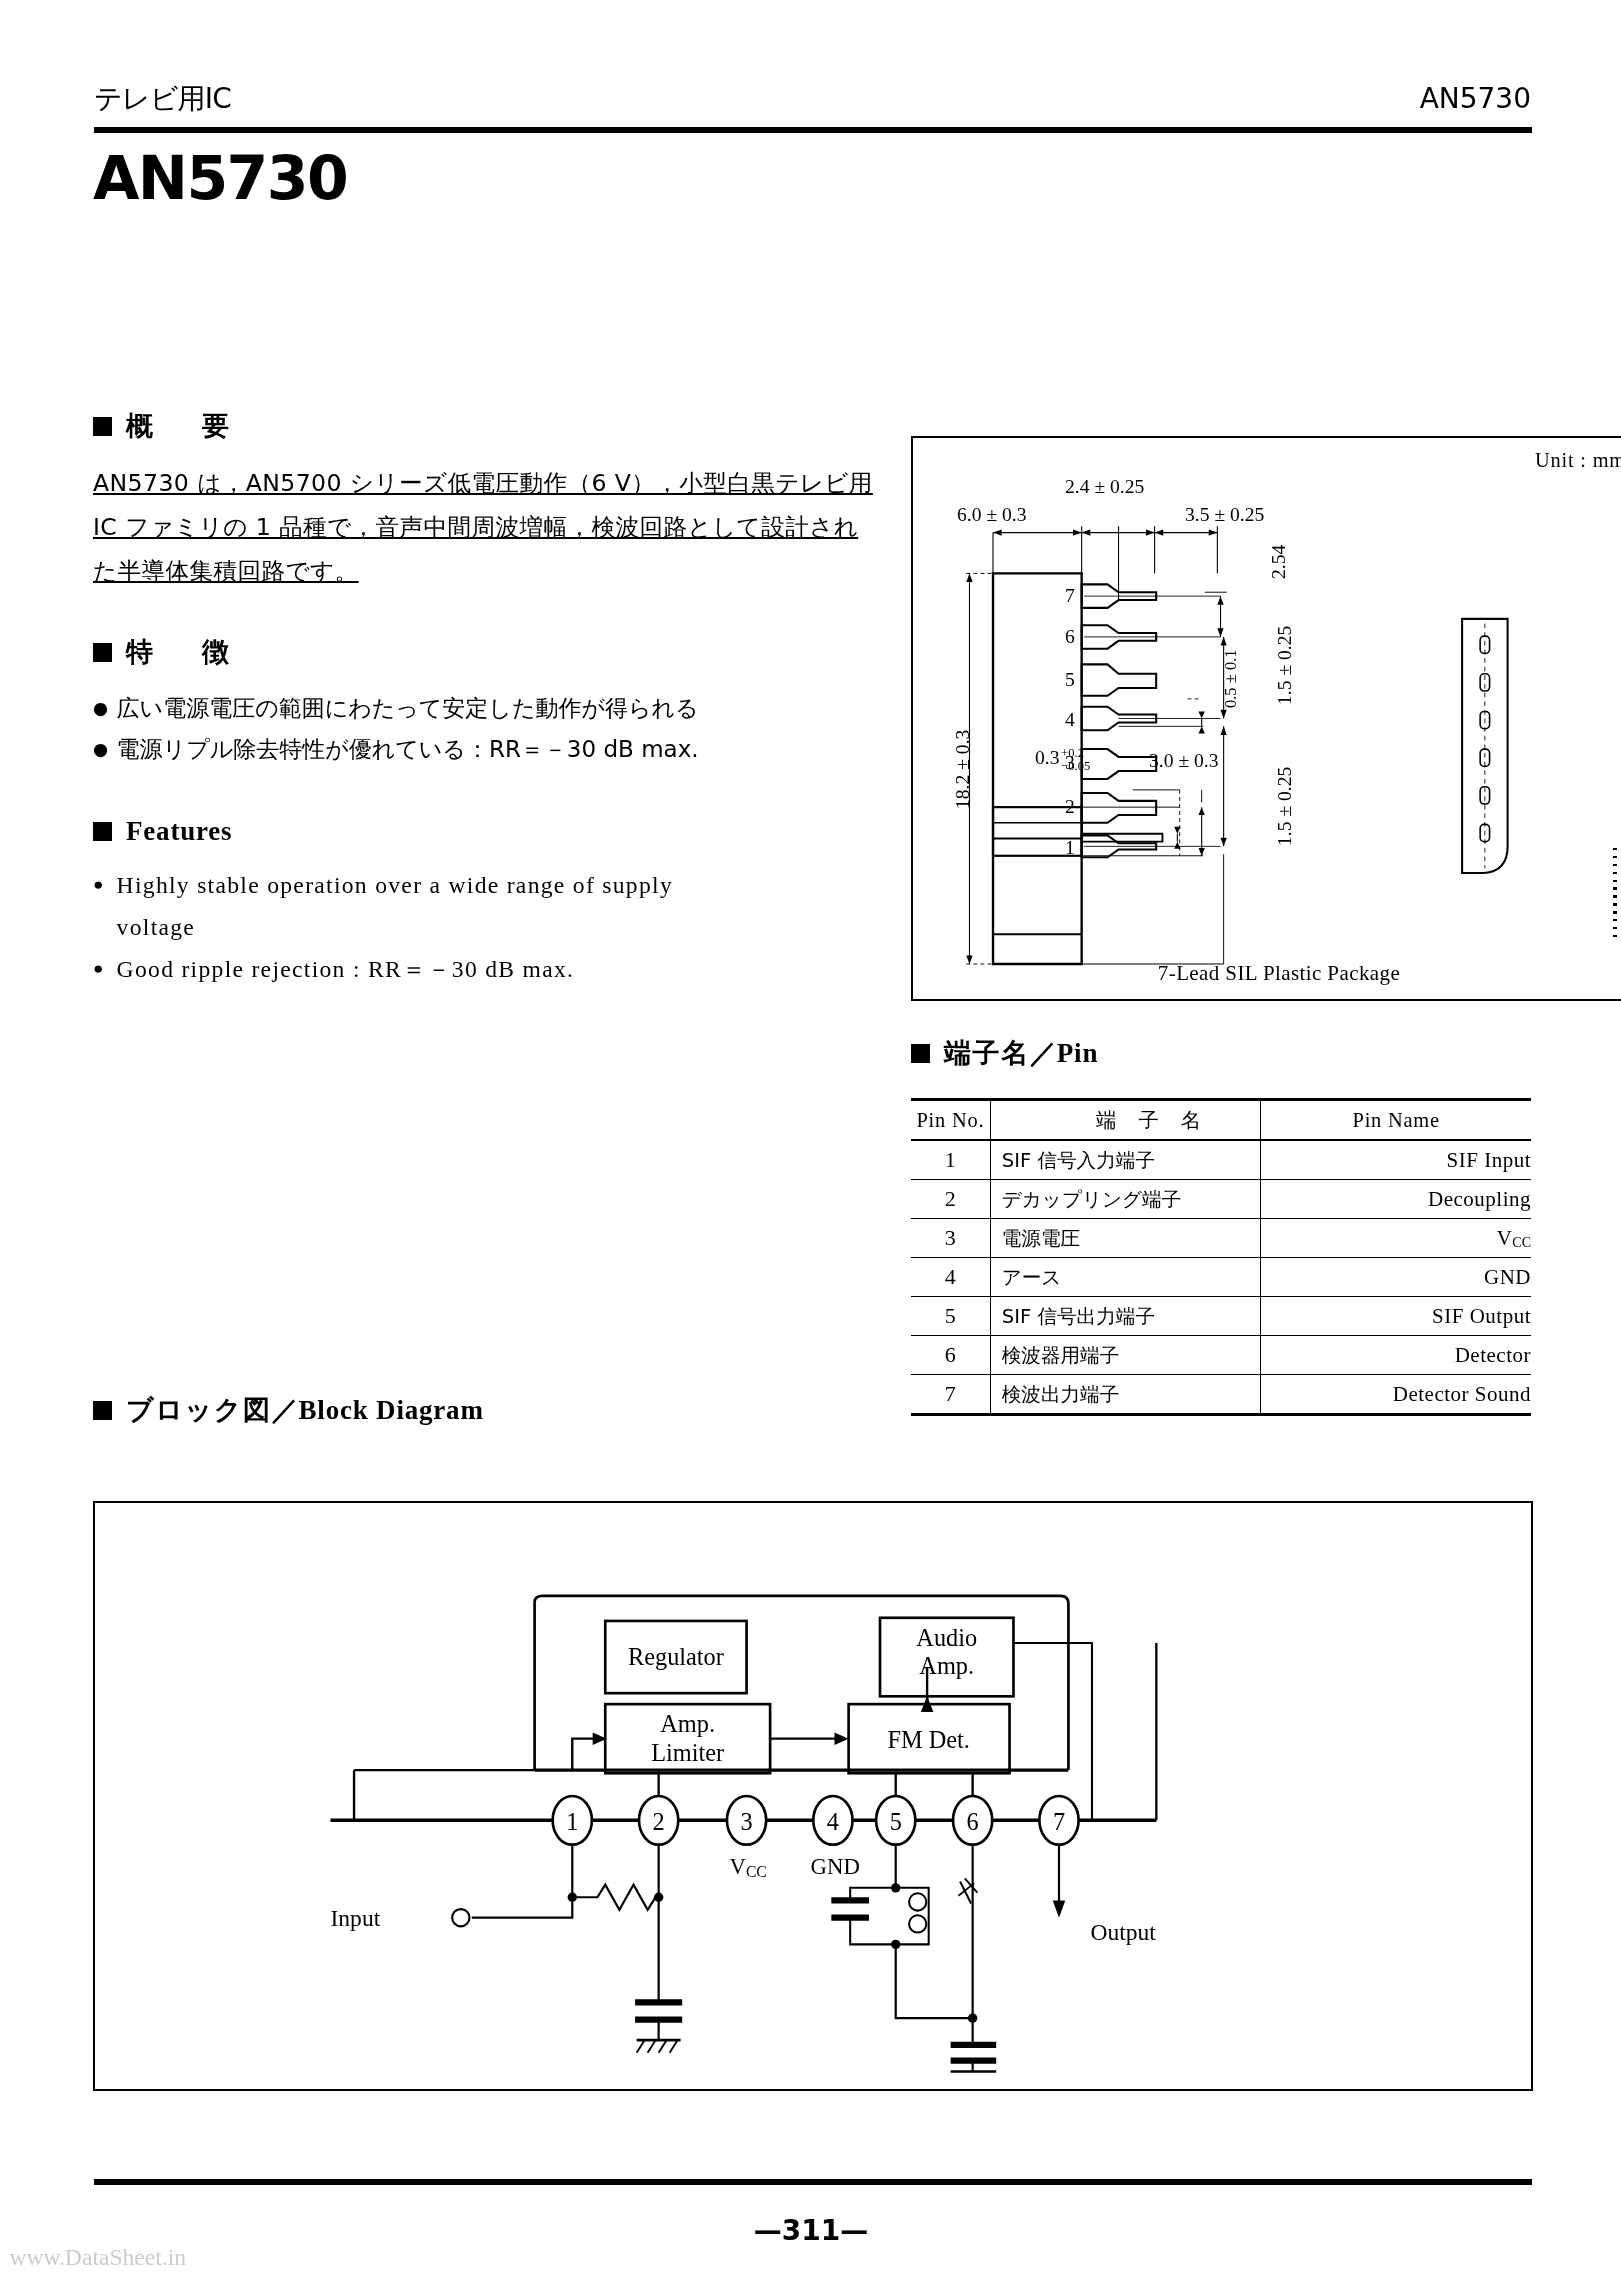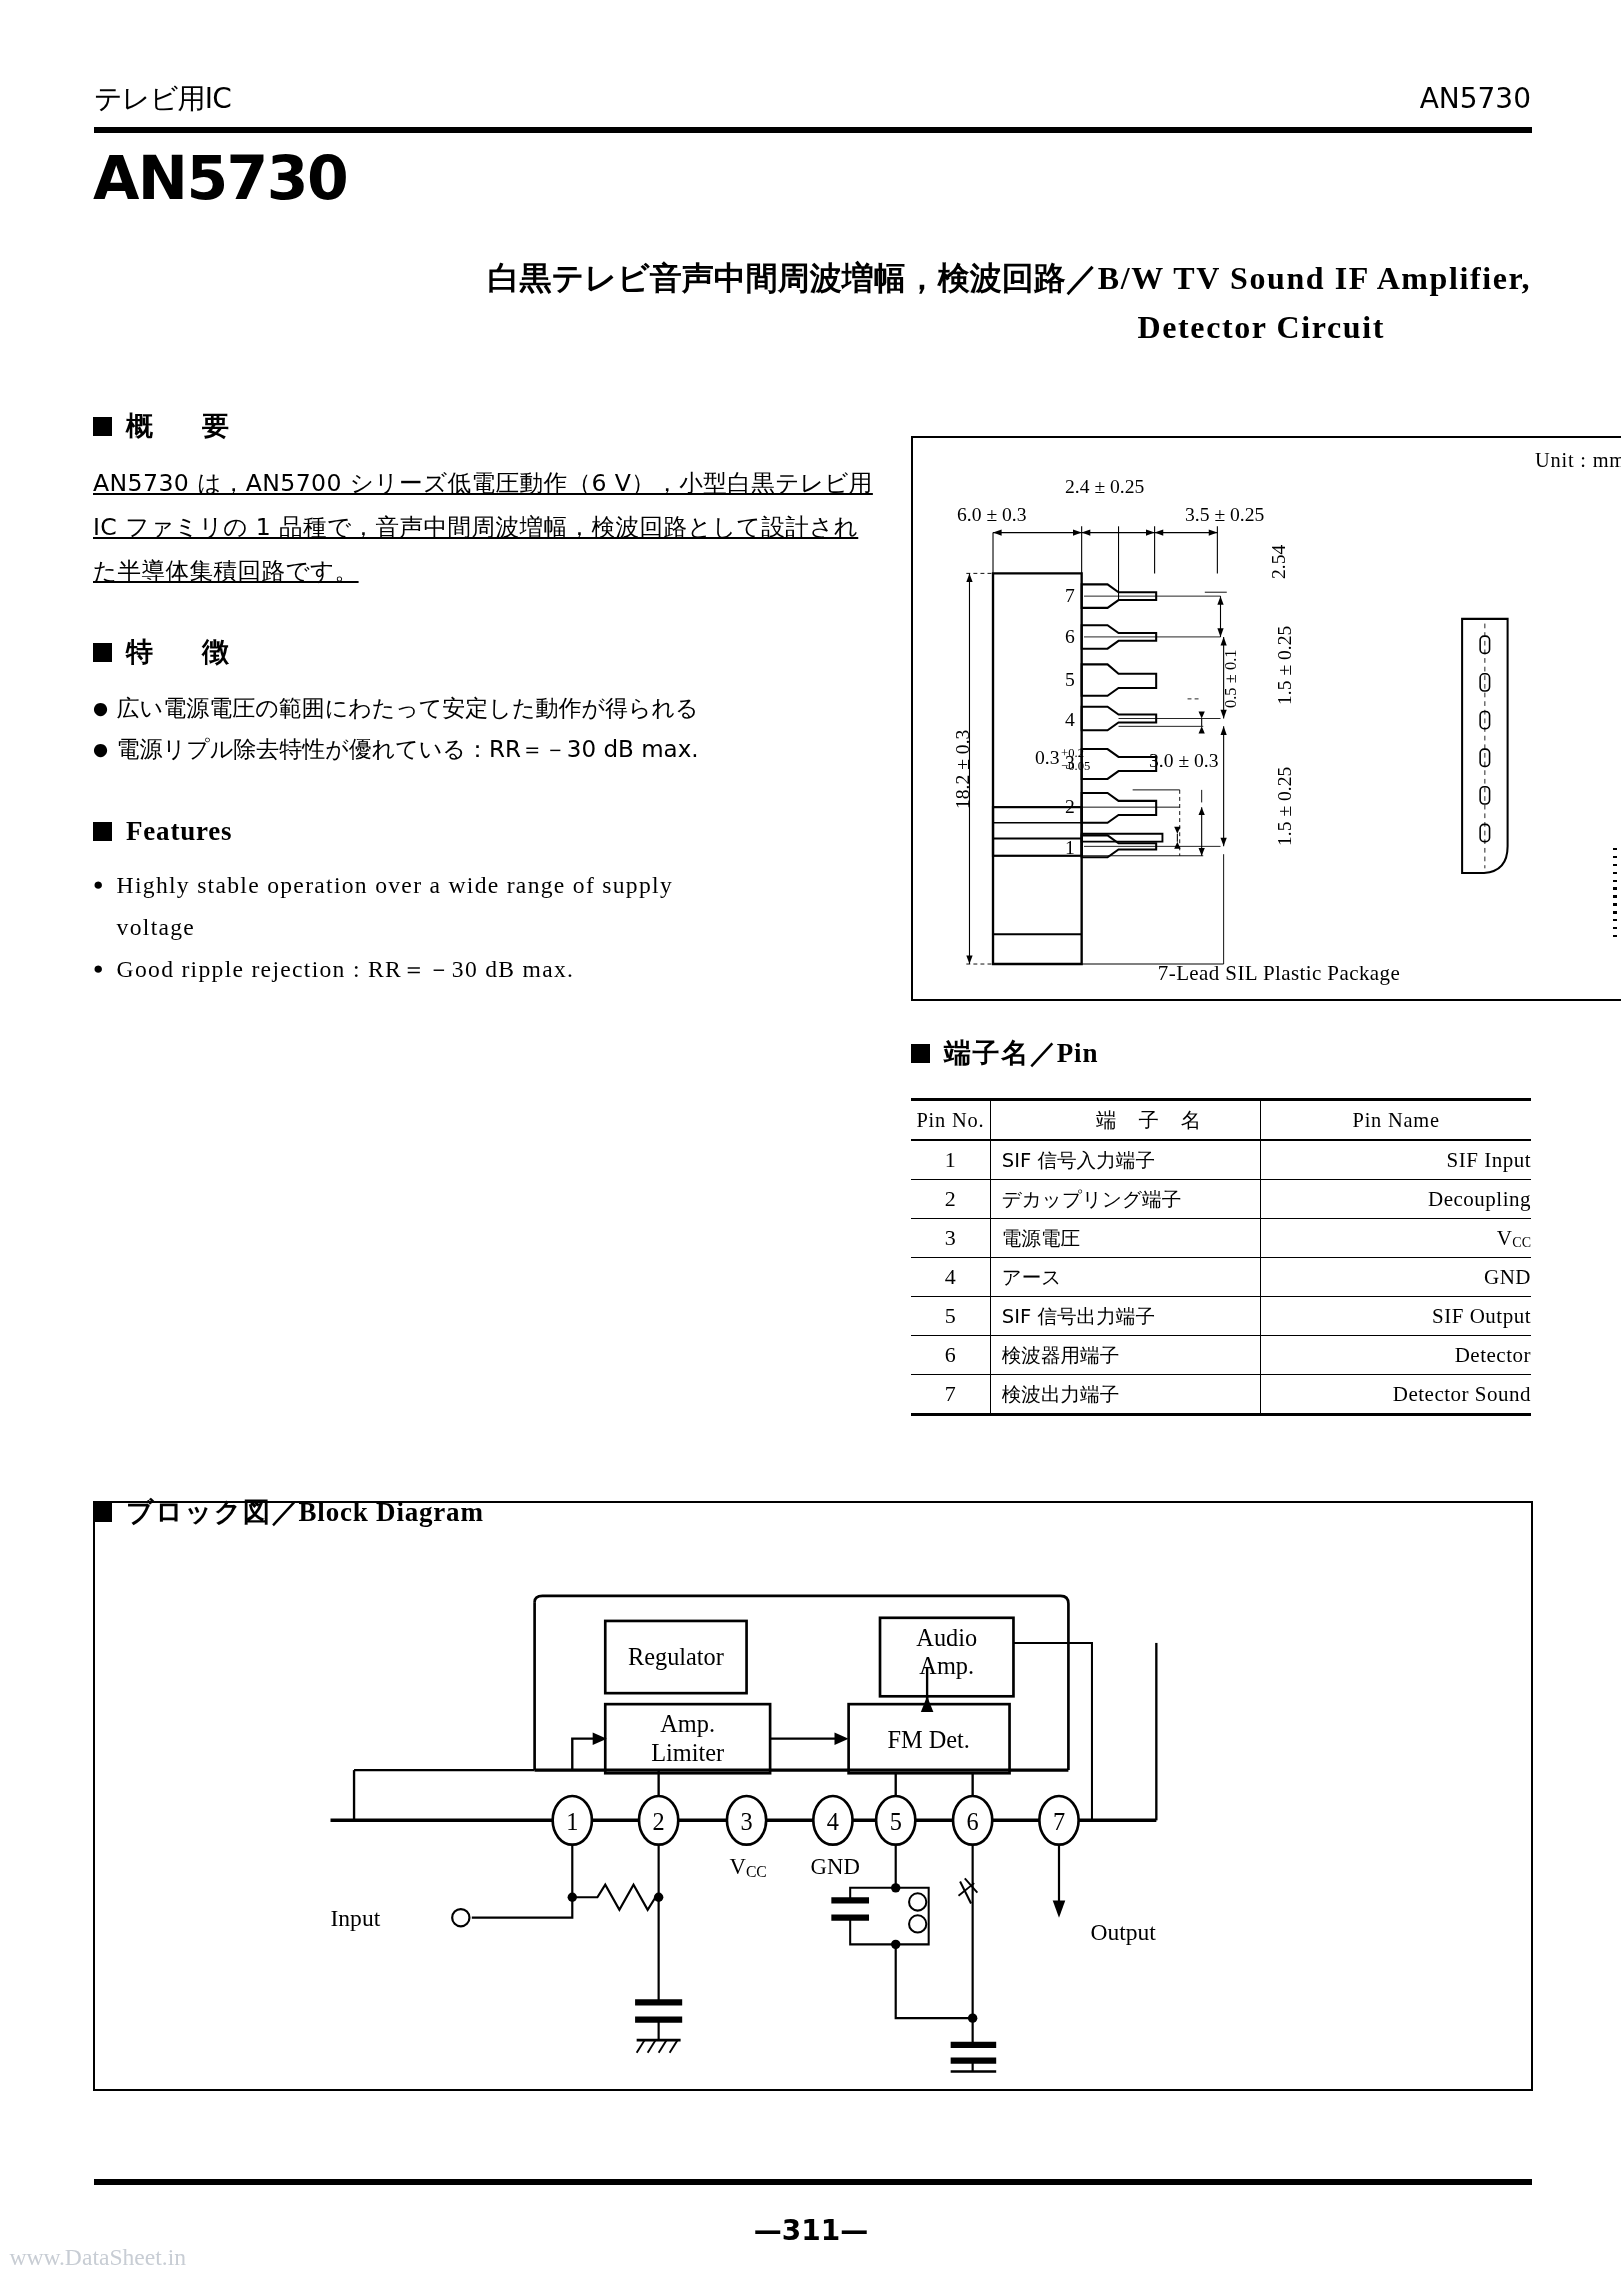--- a/index.html
+++ b/index.html
@@ -246,21 +246,21 @@
     font-family: "DejaVu Sans", sans-serif;
     letter-spacing: 14px;
     padding-left: 47px !important;
     text-align: center;
   }
   .sub-cc { font-size: 14px; vertical-align: -1.6px; letter-spacing: 0; }
 
   
   #bd-head {
     position: absolute;
-    left: 93px; top: 1494px;
+    left: 93px; top: 1392px;
     display: flex;
     align-items: center;
     text-align: right;
   }
   #bd-box {
     position: absolute;
     left: 93px; top: 1501px;
     width: 1440px; height: 590px;
     border: 2.4px solid #000;
     box-sizing: border-box;
@@ -310,28 +310,20 @@
 <div id="page">
 
   <div id="header-row">
     <div id="header-left">テレビ用IC</div>
     <div id="header-right">AN5730</div>
   </div>
   <div id="header-rule"></div>
 
   <div id="part-number">AN5730</div>
 
-  <div id="subtitle">
-    <span class="sub-line1">
-      <span class="sub-jp">白黒テレビ音声中間周波増幅，検波回路</span><span class="sub-jp">／</span><span class="sub-en">B/W  TV  Sound  IF  Amplifier,</span>
-    </span>
-    <span class="sub-line2">
-      <span class="sub-en">Detector  Circuit</span>
-    </span>
-  </div>
 
   <div id="left-col">
 
     <div class="sec-head">
       <span class="sec-sq"></span>
       <span class="sec-title-jp">概　要</span>
     </div>
     <div class="body-jp">
       <p>AN5730 は，AN5700 シリーズ低電圧動作（6 V），小型白黒テレビ用 IC ファミリの 1 品種で，音声中間周波増幅，検波回路として設計された半導体集積回路です。</p>
     </div>

